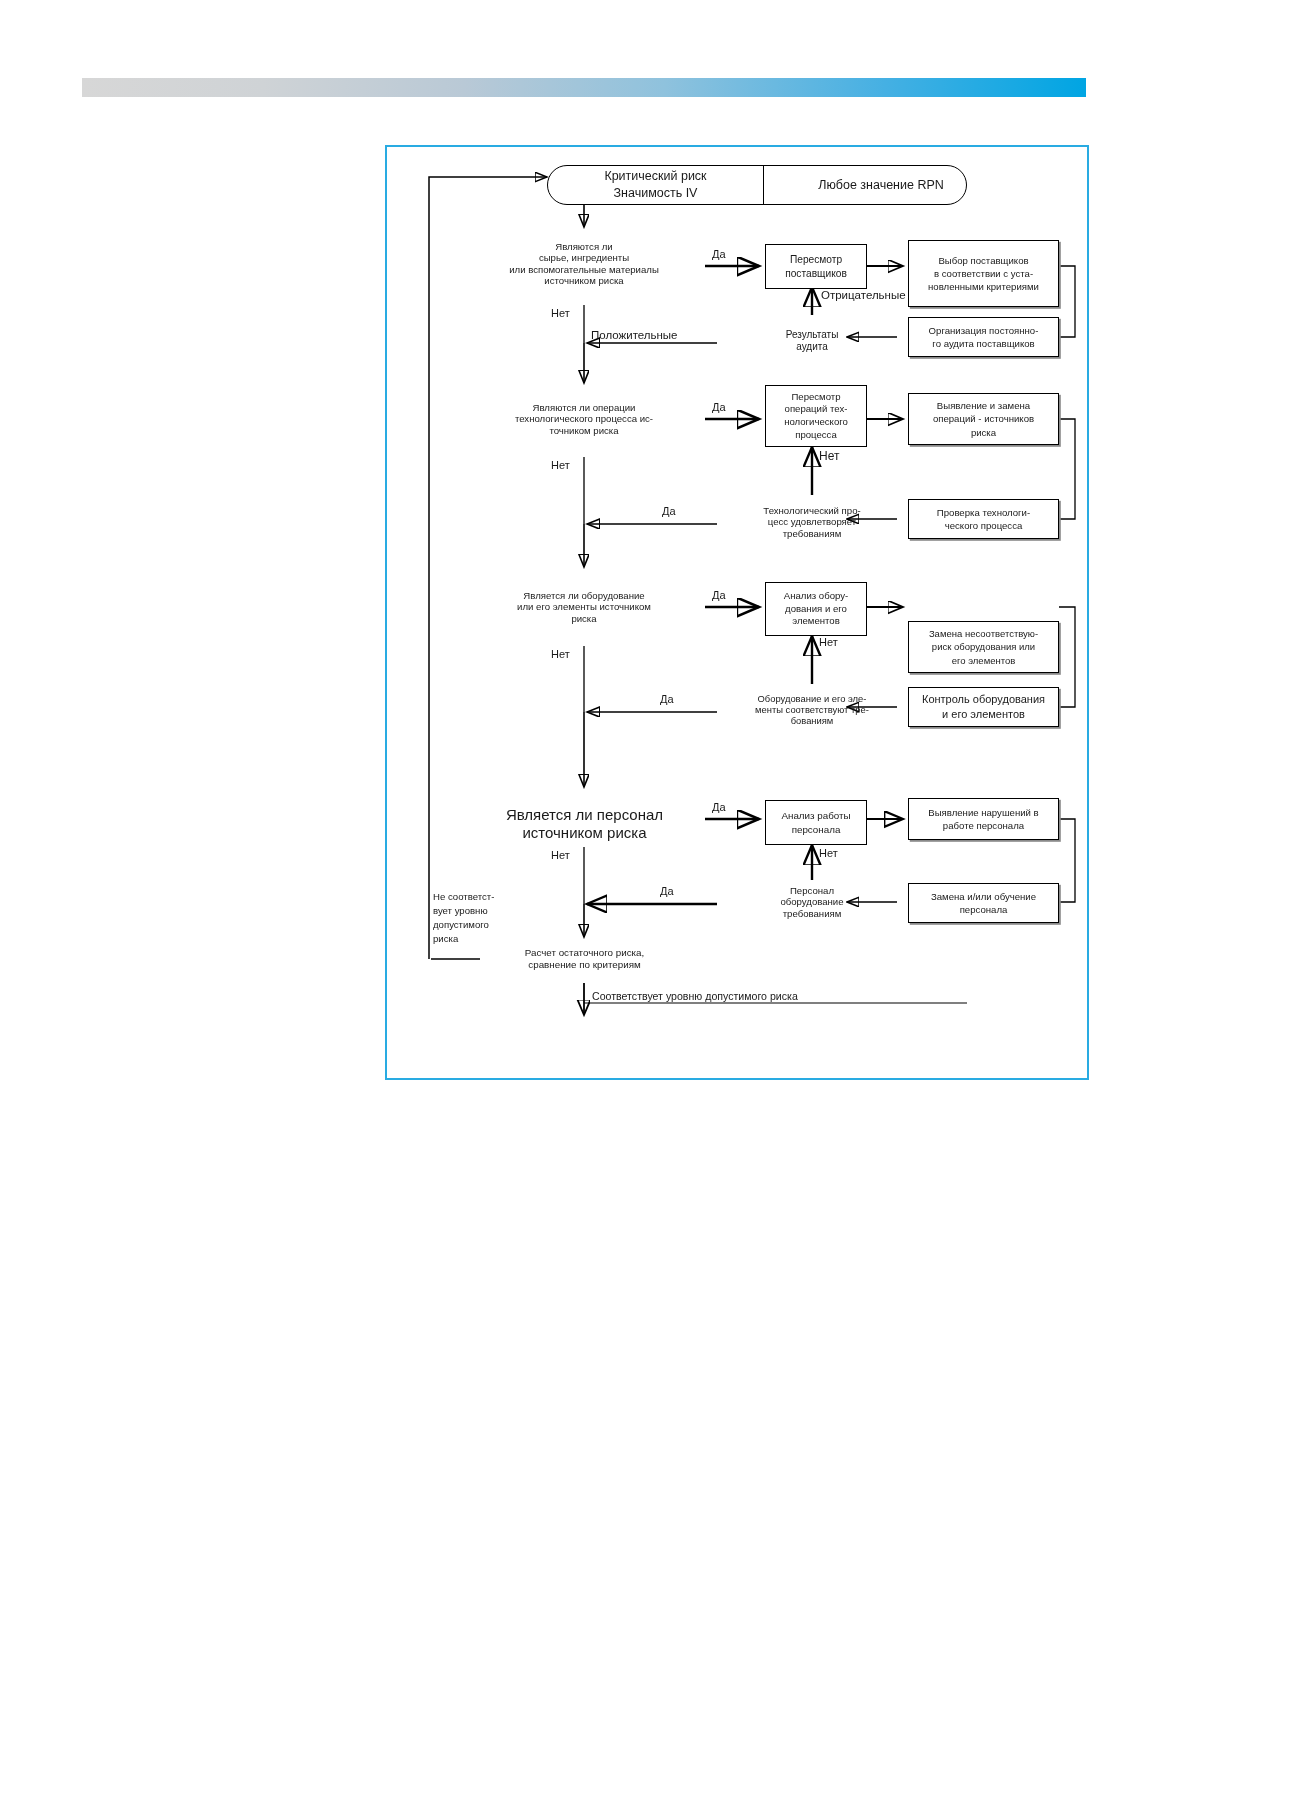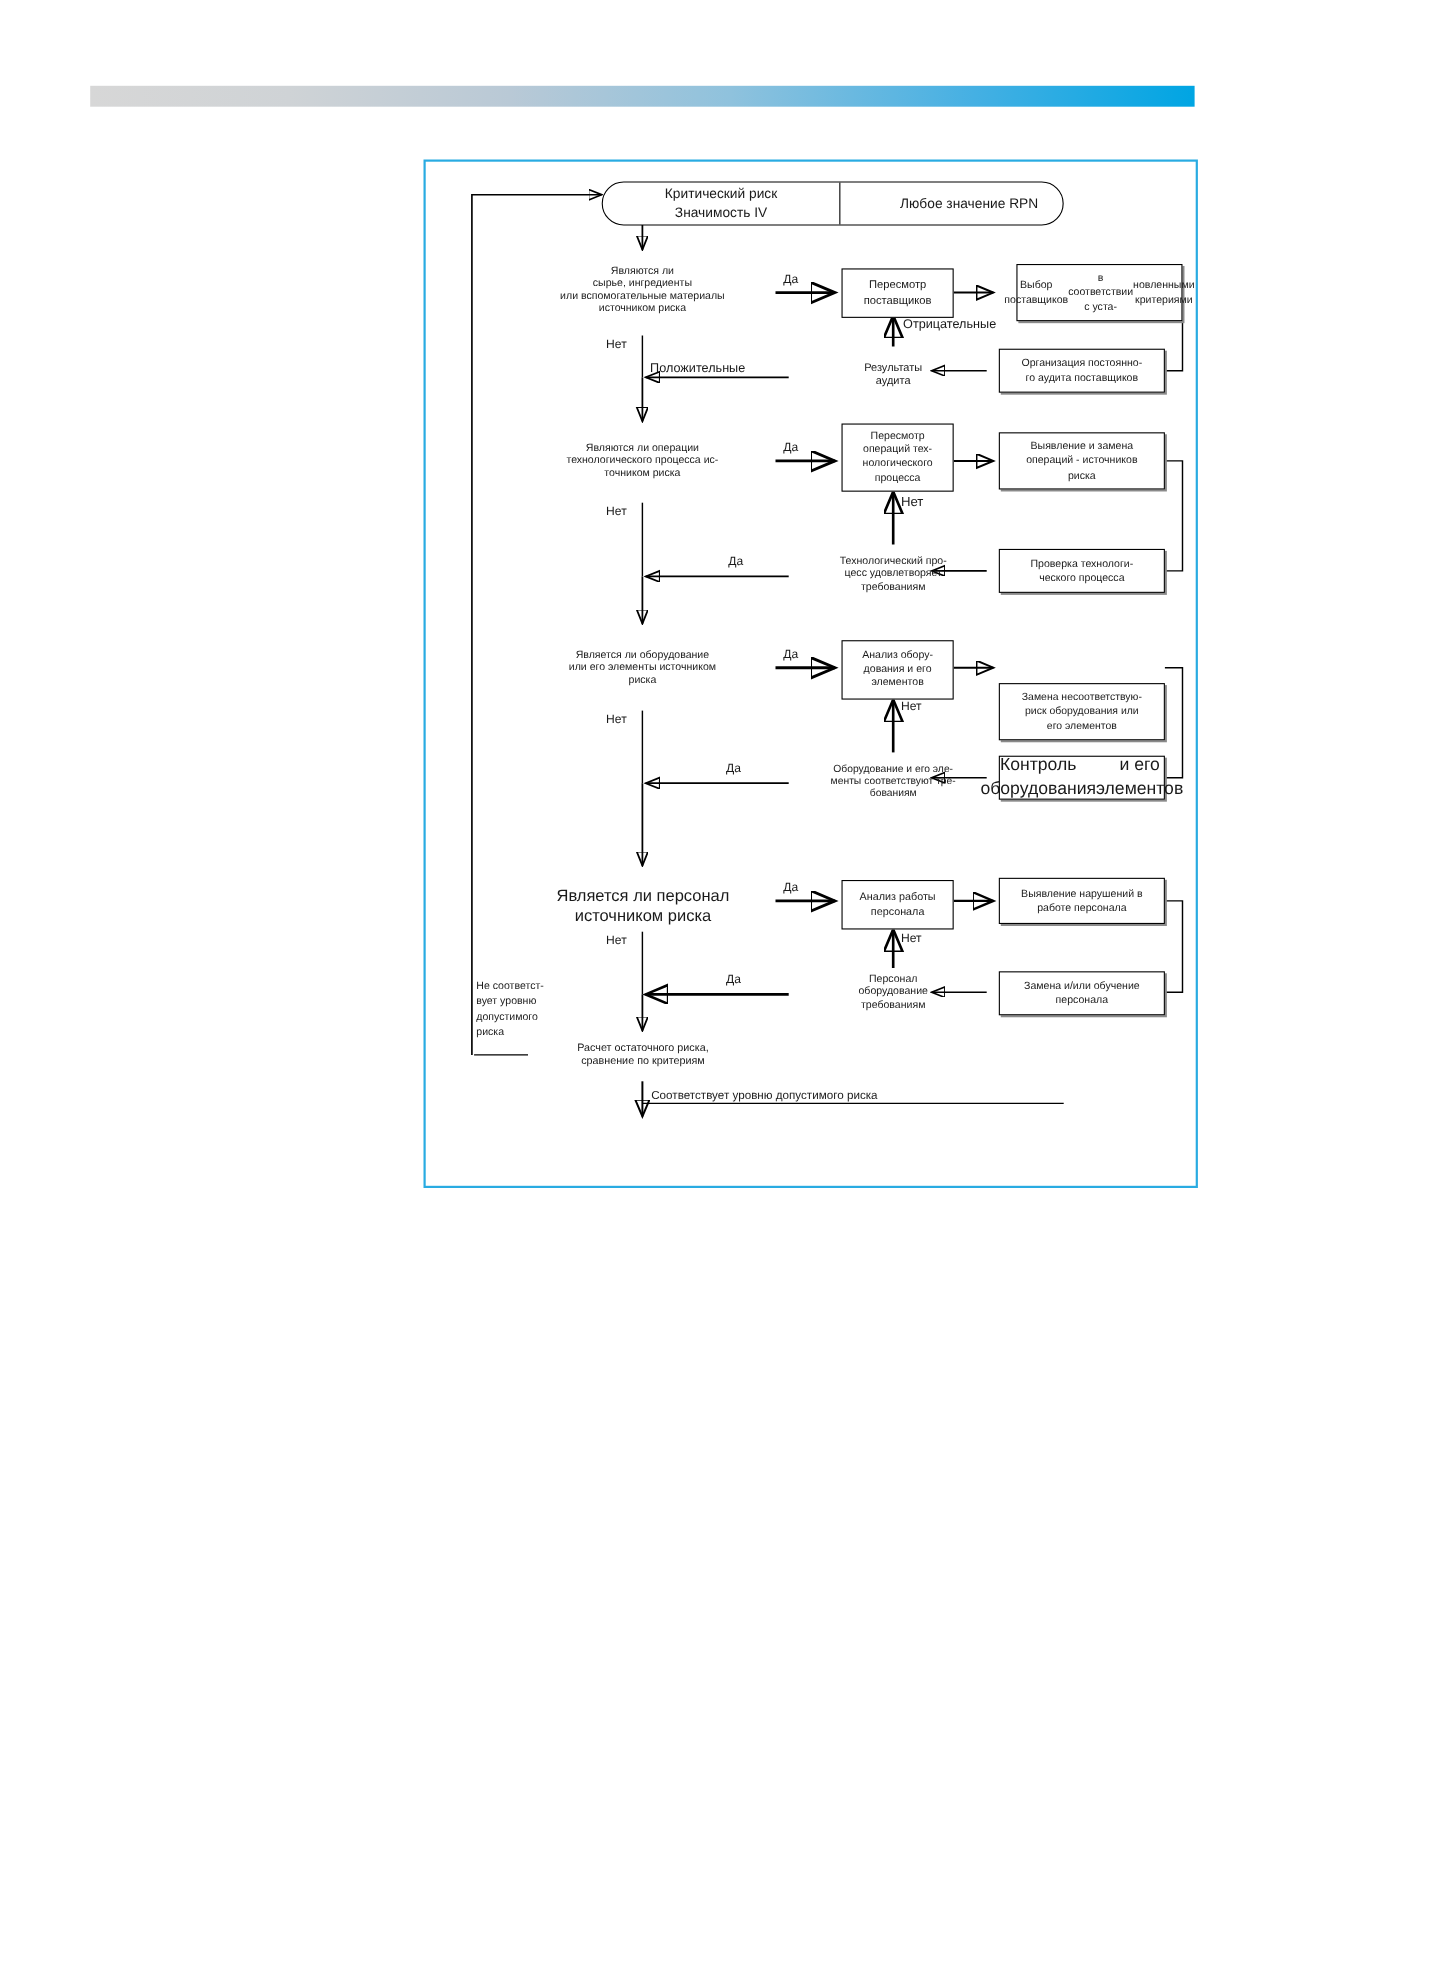--- a/index.html
+++ b/index.html
@@ -196,21 +196,21 @@
       <span>Анализ обору-</span>
       <span>дования и его</span>
       <span>элементов</span>
     </div>
 
     <div class="node rect" style="left:378px;top:653px;width:102px;height:45px;flex-direction:column;font-size:9.8px;line-height:1.35;">
       <span>Анализ работы</span>
       <span>персонала</span>
     </div>
 
-    <div class="node rect shadow" style="left:521px;top:93px;width:151px;height:52px;flex-direction:row;font-size:9.6px;line-height:1.38;margin-left:16px;">
+    <div class="node rect shadow" style="left:521px;top:93px;width:151px;height:67px;flex-direction:column;font-size:9.6px;line-height:1.38;">
       <span>Выбор поставщиков</span>
       <span>в соответствии с уста-</span>
       <span>новленными критериями</span>
     </div>
 
     <div class="node rect shadow" style="left:521px;top:170px;width:151px;height:40px;flex-direction:column;font-size:9.6px;line-height:1.38;">
       <span>Организация постоянно-</span>
       <span>го аудита поставщиков</span>
     </div>
 
@@ -224,21 +224,21 @@
       <span>Проверка технологи-</span>
       <span>ческого процесса</span>
     </div>
 
     <div class="node rect shadow" style="left:521px;top:434px;width:151px;height:52px;flex-direction:column;font-size:9.5px;line-height:1.38;margin-top:40px;">
       <span>Замена несоответствую-</span>
       <span>риск оборудования или</span>
       <span>его элементов</span>
     </div>
 
-    <div class="node rect shadow" style="left:521px;top:540px;width:151px;height:40px;font-size:16px;line-height:1.38;">
+    <div class="node rect shadow" style="left:521px;top:540px;width:151px;height:40px;flex-direction:column;font-size:11px;line-height:1.38;">
       <span>Контроль оборудования</span>
       <span>и его элементов</span>
     </div>
 
     <div class="node rect shadow" style="left:521px;top:651px;width:151px;height:42px;flex-direction:column;font-size:9.6px;line-height:1.38;">
       <span>Выявление нарушений в</span>
       <span>работе персонала</span>
     </div>
 
     <div class="node rect shadow" style="left:521px;top:736px;width:151px;height:40px;flex-direction:column;font-size:9.6px;line-height:1.38;">

